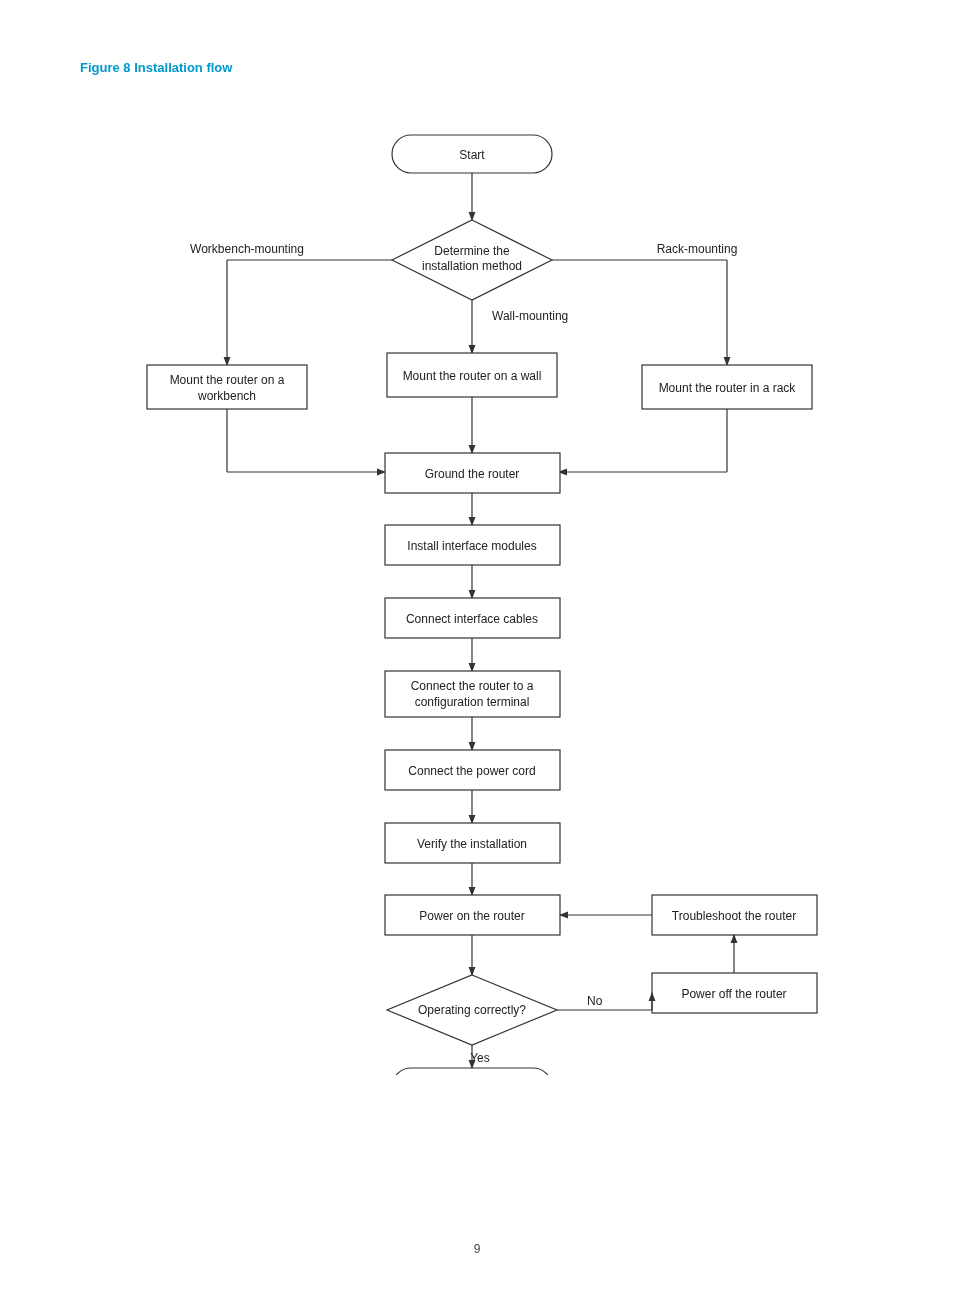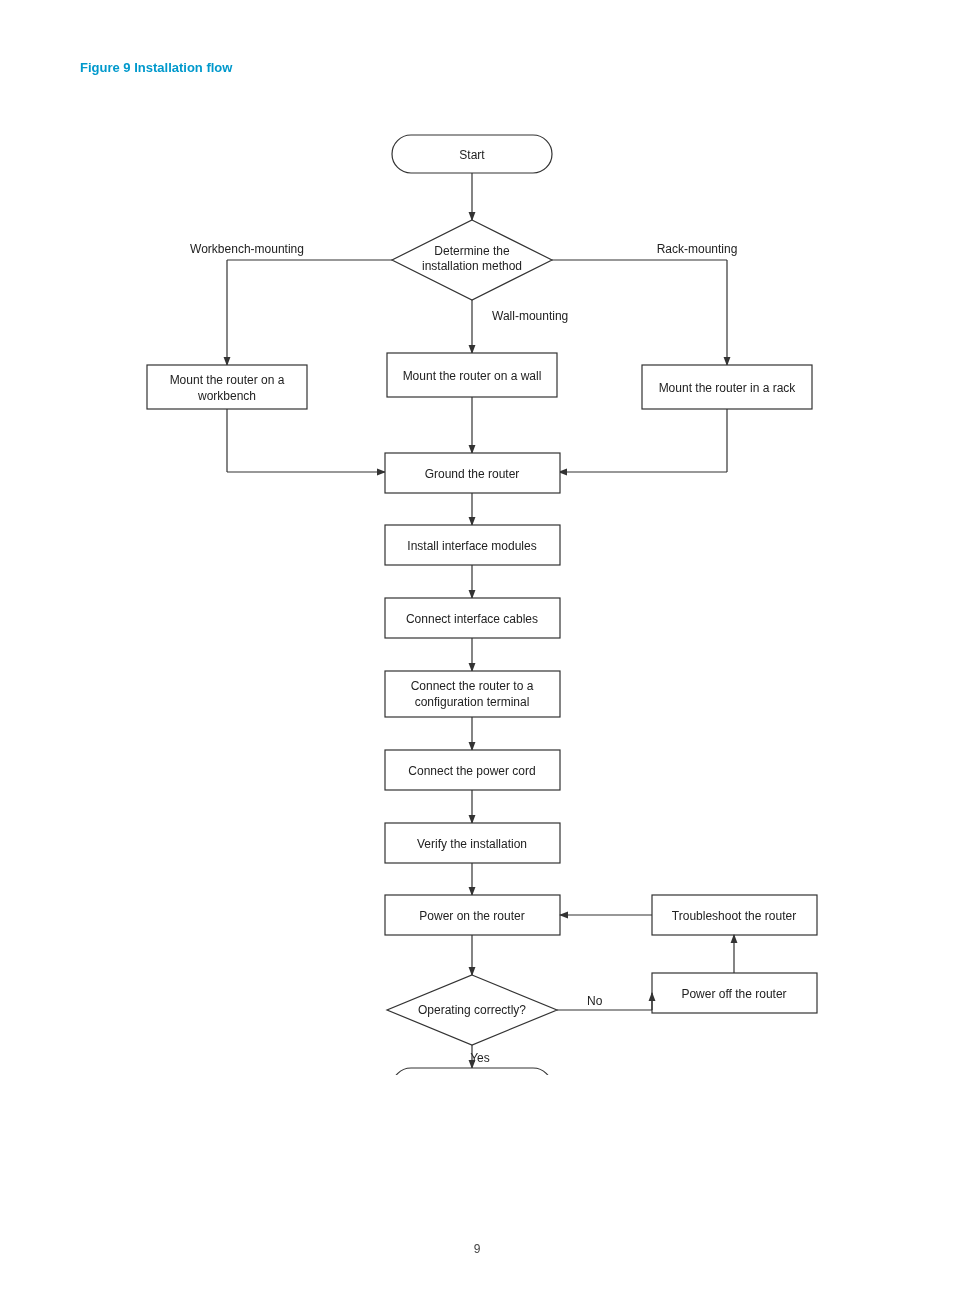--- a/index.html
+++ b/index.html
@@ -68,21 +68,21 @@
     .line-only {
       stroke: #333;
       stroke-width: 1.2;
       fill: none;
     }
   </style>
 </head>
 <body>
 
 <div class="page-content">
-  <div class="figure-title">Figure 9 Installation flow</div>
+  <div class="figure-title">Figure 8 Installation flow</div>
 
   <div class="flowchart-container">
     <svg class="flowchart-svg" width="760" height="970" viewBox="0 0 760 970">
       <defs>
         <marker id="arrowhead" markerWidth="8" markerHeight="6" refX="7" refY="3" orient="auto">
           <polygon points="0 0, 8 3, 0 6" fill="#333"></polygon>
         </marker>
         <marker id="arrowhead-left" markerWidth="8" markerHeight="6" refX="1" refY="3" orient="auto">
           <polygon points="8 0, 0 3, 8 6" fill="#333"></polygon>
         </marker>

